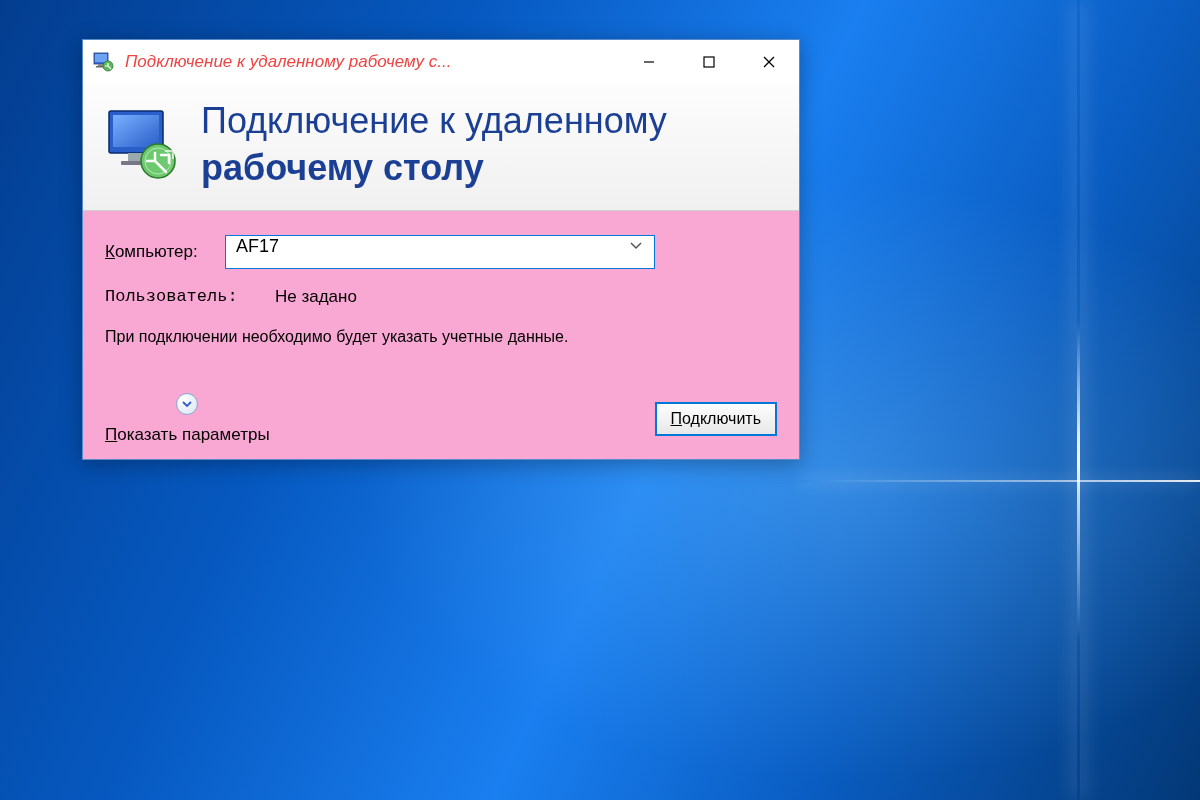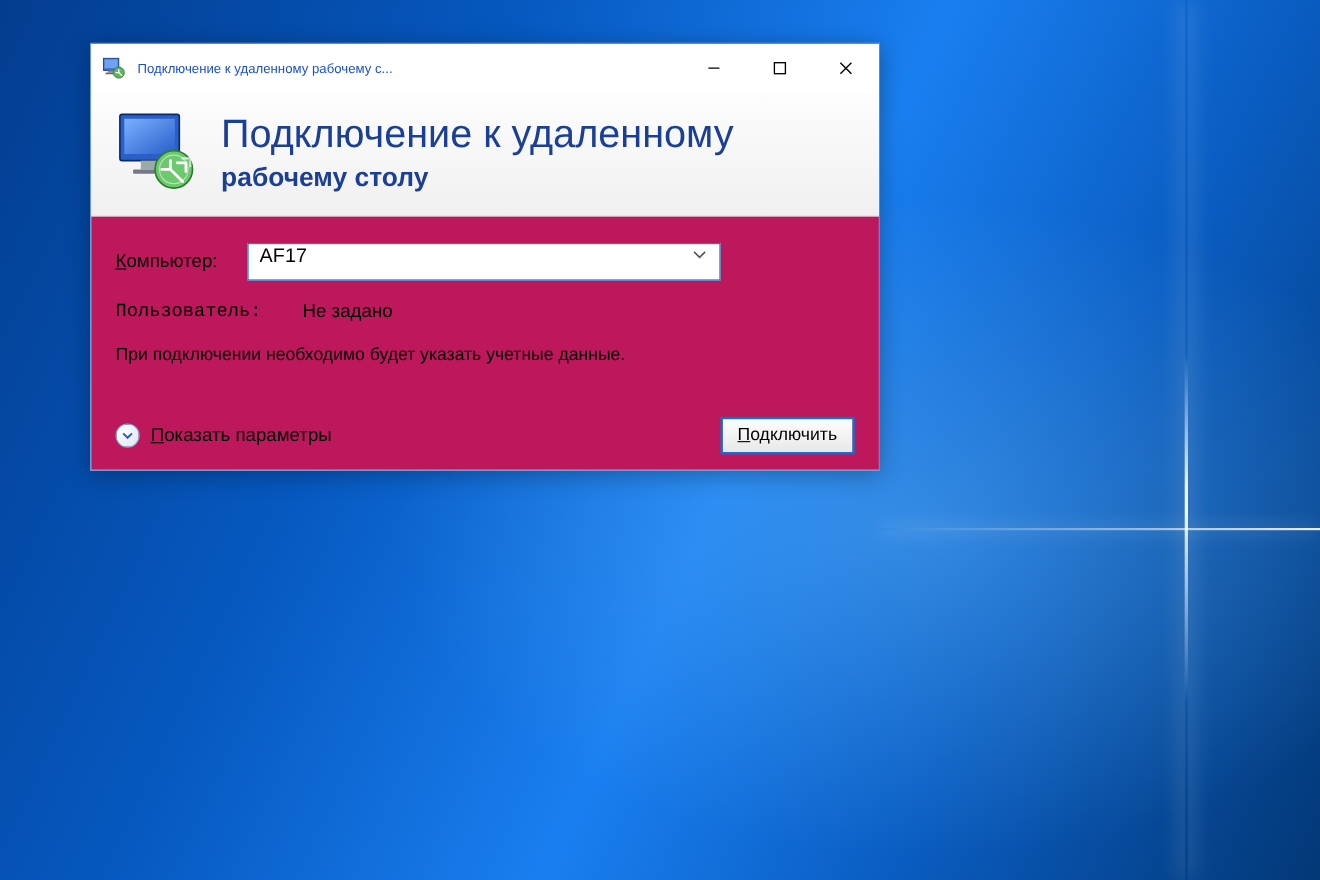--- a/index.html
+++ b/index.html
@@ -52,25 +52,26 @@
   align-items: center;
   padding-left: 10px;
 }
 .titlebar-icon {
   width: 22px;
   height: 22px;
   margin-right: 10px;
   flex-shrink: 0;
 }
 .titlebar-text {
-  font-size: 12px;
-  color: #1d4ed8;
+  font-size: 17px;
+  color: #ef4444;
   flex: 1;
   white-space: nowrap;
   overflow: hidden;
+  font-style: italic;
 }
 .titlebar-controls {
   display: flex;
   height: 100%;
 }
 .tb-btn {
   width: 60px;
   height: 100%;
   display: flex;
   align-items: center;
@@ -91,27 +92,27 @@
   flex-shrink: 0;
   position: relative;
 }
 .header-text-line1 {
   font-size: 36px;
   color: #1b3f94;
   font-weight: 400;
   line-height: 1.3;
 }
 .header-text-line2 {
-  font-size: 24px;
+  font-size: 36px;
   color: #1b3f94;
   font-weight: 700;
   line-height: 1.3;
 }
 .body-area {
-  background: #be185d;
+  background: #f9a8d4;
   padding: 24px 22px 14px 22px;
 }
 .form-row {
   display: flex;
   align-items: center;
   margin-bottom: 18px;
 }
 .form-label {
   font-size: 17px;
   color: #000;
@@ -163,20 +164,21 @@
   align-items: center;
   padding-top: 8px;
 }
 .show-options {
   display: flex;
   align-items: center;
   gap: 10px;
   cursor: pointer;
   font-size: 17px;
   color: #000;
+  flex-direction: column;
 }
 .expand-icon {
   width: 22px;
   height: 22px;
   border: 1px solid #8aa8cc;
   border-radius: 50%;
   background: radial-gradient(circle at 30% 30%, #fff, #d8e4f2);
   display: flex;
   align-items: center;
   justify-content: center;

